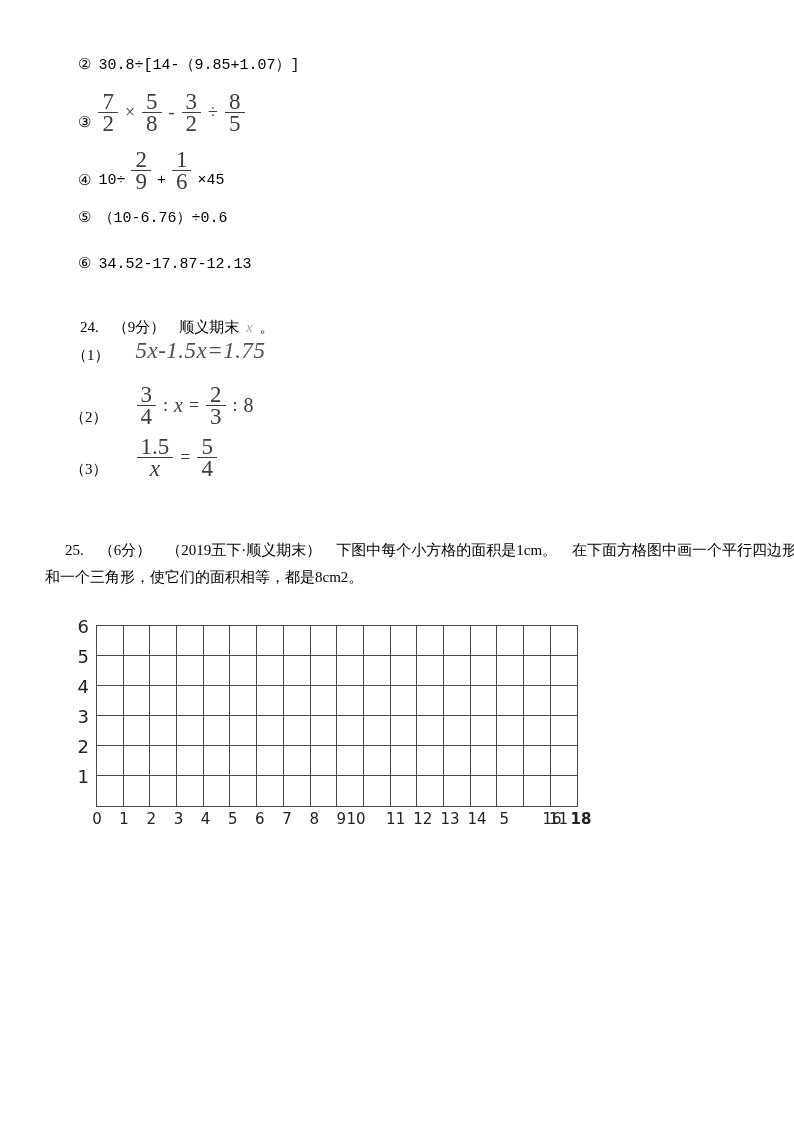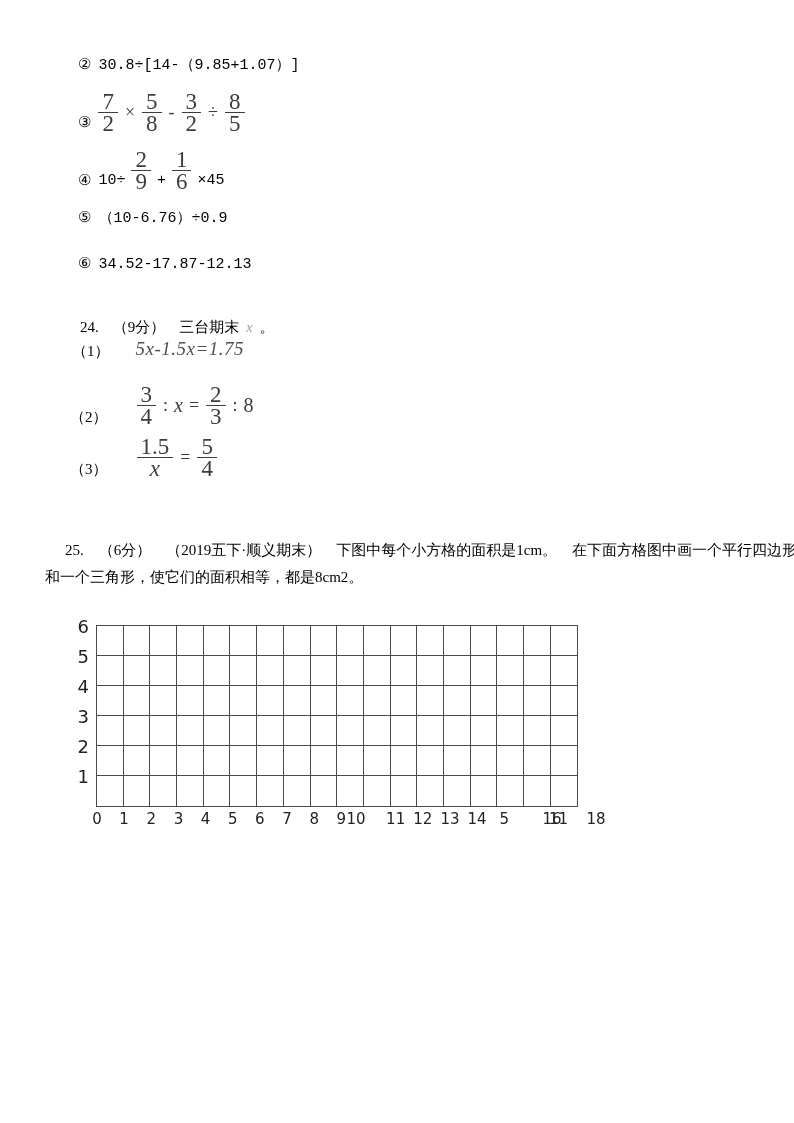--- a/index.html
+++ b/index.html
@@ -8,21 +8,21 @@
   .line{position:absolute;white-space:pre;font-size:15px;line-height:18px;color:#000;}
   .mono{font-family:"Liberation Mono","DejaVu Sans Mono",monospace;}
   .frow{position:absolute;display:flex;align-items:center;}
   .tok-label{align-self:flex-end;font-size:15px;color:#000;padding-bottom:2px;margin-right:4px;
              font-family:"Liberation Serif",serif;}
   .tok-text{align-self:flex-end;font-size:15px;color:#000;padding-bottom:2px;margin:0 3px;
             font-family:"Liberation Mono","DejaVu Sans Mono",monospace;}
   .tok-op{font-size:18px;color:#3d3d3d;margin:0 4px;font-family:"Liberation Serif",serif;}
   .tok-mvar{font-size:20px;color:#3d3d3d;font-style:italic;margin:0 2px;}
   .tok-mnum{font-size:20px;color:#3d3d3d;margin:0 2px;}
-  .tok-mathtext{font-size:19px;color:#4f4f4f;font-style:italic;letter-spacing:.5px;
+  .tok-mathtext{font-size:23px;color:#4f4f4f;font-style:italic;letter-spacing:.5px;
                 font-family:"Liberation Serif",serif;}
   .frac{display:inline-flex;flex-direction:column;align-items:stretch;margin:0 3px;
         color:#3d3d3d;font-family:"Liberation Serif",serif;}
   .fnum,.fden{display:block;text-align:center;font-size:23px;line-height:19px;padding:0 4px;}
   .fnum{border-bottom:1px solid #3d3d3d;padding-bottom:1px;}
   .fden{padding-top:1px;}
   .it{font-style:italic;}
   .part{position:absolute;display:flex;align-items:flex-end;}
   .plabel{font-size:15px;color:#000;line-height:18px;}
   .eq{display:inline-flex;align-items:center;margin-left:26px;}
@@ -76,26 +76,26 @@
         <span class="fden">9</span>
       </span>
       <span class="tok-text">+</span>
       <span class="frac">
         <span class="fnum">1</span>
         <span class="fden">6</span>
       </span>
       <span class="tok-text">×45</span>
     </div>
 
-  <div class="line mono" style="left:78px;top:208px"><span class="tok-label">⑤</span><span class="tok-text">（10-6.76）÷0.9</span></div>
+  <div class="line mono" style="left:78px;top:208px"><span class="tok-label">⑤</span><span class="tok-text">（10-6.76）÷0.6</span></div>
 
   <div class="line mono" style="left:78px;top:254px"><span class="tok-label">⑥</span><span class="tok-text">34.52-17.87-12.13</span></div>
 
   <div class="line" style="left:65px;top:300px">
-    <span>24.</span><span class="q24gap">（9分）</span><span class="q24gap">三台期末</span><span class="q24var">x</span><span>。</span>
+    <span>24.</span><span class="q24gap">（9分）</span><span class="q24gap">顺义期末</span><span class="q24var">x</span><span>。</span>
   </div>
 
   <div class="part" style="left:72px;top:338px">
     <span class="plabel">（1）</span>
     <span class="eq">
         <span class="tok-mathtext">5x-1.5x=1.75</span>
       </span>
   </div>
 
   <div class="part" style="left:70px;top:385px">
@@ -267,18 +267,18 @@
         <span class="xlab" style="left: 218.2px;">8</span>
         <span class="xlab" style="left: 245.35px;">9</span>
         <span class="xlab" style="left: 260px;">10</span>
         <span class="xlab" style="left: 299.65px;">11</span>
         <span class="xlab" style="left: 326.8px;">12</span>
         <span class="xlab" style="left: 353.95px;">13</span>
         <span class="xlab" style="left: 381.1px;">14</span>
         <span class="xlab" style="left: 408.25px;">5</span>
         <span class="xlab" style="left: 436px; margin-left: 20px;">16</span>
         <span class="xlab" style="left: 462.55px;">11</span>
-        <span class="xlab" style="left: 500px;">18</span>
+        <span class="xlab" style="left: 485px; font-weight: bold;">18</span>
       </div>
   </div>
 
 
 </div>
 
 </body></html>

